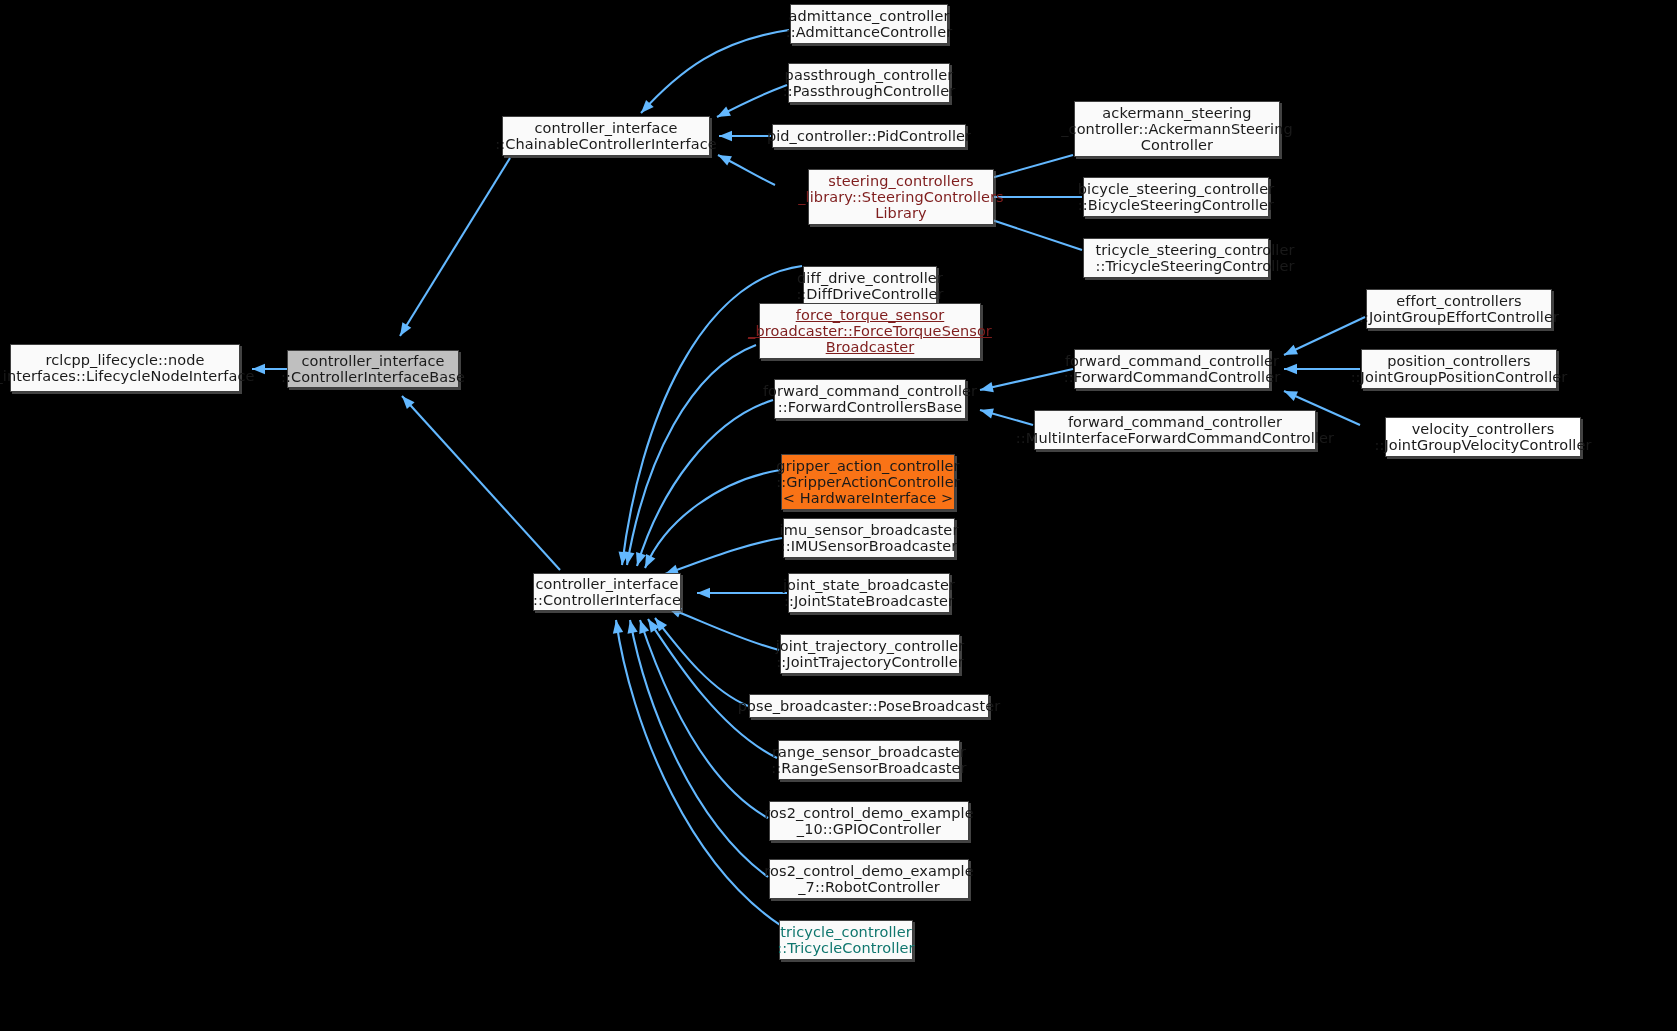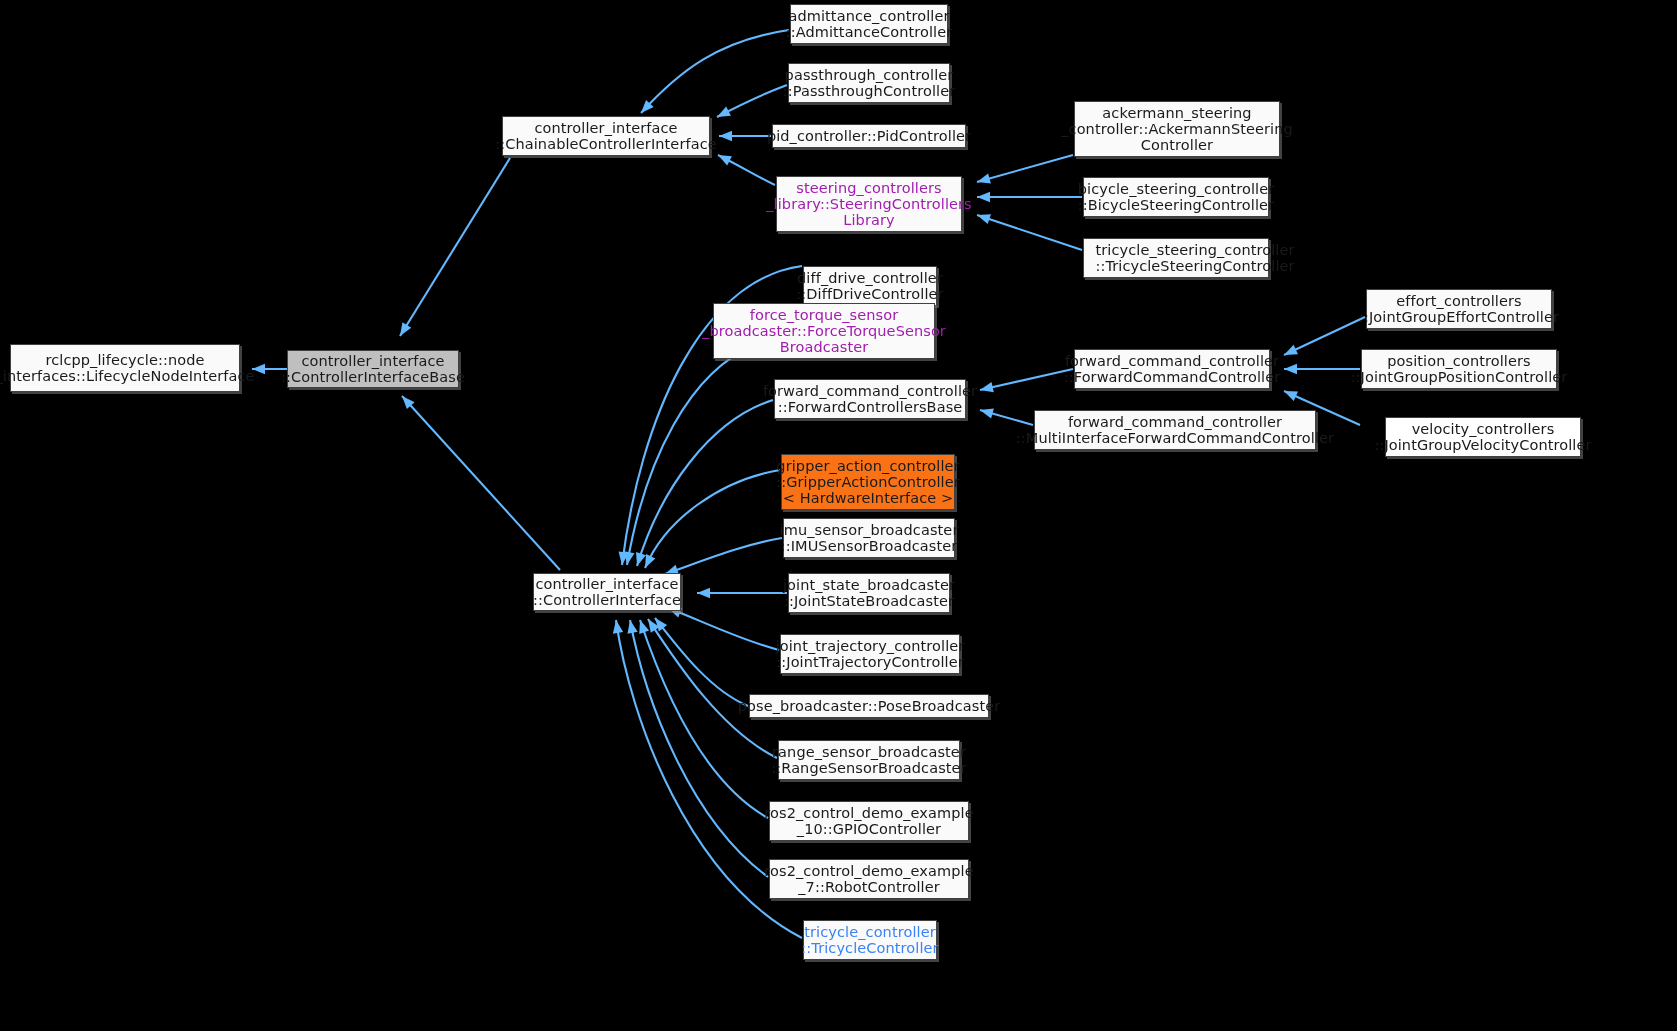--- a/index.html
+++ b/index.html
@@ -167,33 +167,33 @@
 ::ControllerInterfaceBase</div>
       <div class="node" style="left: 502px; top: 116px; width: 208px; height: 40px; background: rgb(250, 250, 250); border-color: rgb(64, 64, 64); color: rgb(26, 26, 26);">controller_interface
 ::ChainableControllerInterface</div>
       <div class="node" style="left: 533px; top: 573px; width: 148px; height: 38px; background: rgb(250, 250, 250); border-color: rgb(64, 64, 64); color: rgb(26, 26, 26);">controller_interface
 ::ControllerInterface</div>
       <div class="node" style="left: 790px; top: 4px; width: 158px; height: 40px; background: rgb(250, 250, 250); border-color: rgb(64, 64, 64); color: rgb(26, 26, 26);">admittance_controller
 ::AdmittanceController</div>
       <div class="node" style="left: 788px; top: 63px; width: 162px; height: 40px; background: rgb(250, 250, 250); border-color: rgb(64, 64, 64); color: rgb(26, 26, 26);">passthrough_controller
 ::PassthroughController</div>
       <div class="node" style="left: 772px; top: 124px; width: 194px; height: 24px; background: rgb(250, 250, 250); border-color: rgb(64, 64, 64); color: rgb(26, 26, 26);">pid_controller::PidController</div>
-      <div class="node" style="left: 776px; top: 169px; width: 186px; height: 56px; background: rgb(250, 250, 250); border-color: rgb(64, 64, 64); color: #a21caf; margin-top: 7px;">steering_controllers
+      <div class="node" style="left: 808px; top: 169px; width: 186px; height: 56px; background: rgb(250, 250, 250); border-color: rgb(64, 64, 64); color: #7f1d1d;">steering_controllers
 _library::SteeringControllers
 Library</div>
       <div class="node" style="left: 1074px; top: 101px; width: 206px; height: 56px; background: rgb(250, 250, 250); border-color: rgb(64, 64, 64); color: rgb(26, 26, 26);">ackermann_steering
 _controller::AckermannSteering
 Controller</div>
       <div class="node" style="left: 1083px; top: 177px; width: 186px; height: 40px; background: rgb(250, 250, 250); border-color: rgb(64, 64, 64); color: rgb(26, 26, 26);">bicycle_steering_controller
 ::BicycleSteeringController</div>
       <div class="node" style="left: 1083px; top: 238px; width: 186px; height: 40px; background: rgb(250, 250, 250); border-color: rgb(64, 64, 64); color: rgb(26, 26, 26); padding-left: 44px;">tricycle_steering_controller
 ::TricycleSteeringController</div>
       <div class="node" style="left: 803px; top: 243px; width: 134px; height: 40px; background: rgb(250, 250, 250); border-color: rgb(64, 64, 64); color: rgb(26, 26, 26); margin-top: 23px;">diff_drive_controller
 ::DiffDriveController</div>
-      <div class="node" style="left: 713px; top: 303px; width: 222px; height: 56px; background: rgb(250, 250, 250); border-color: rgb(64, 64, 64); color: #a21caf;">force_torque_sensor
+      <div class="node" style="left: 759px; top: 303px; width: 222px; height: 56px; background: rgb(250, 250, 250); border-color: rgb(64, 64, 64); color: #7f1d1d; text-decoration: underline;">force_torque_sensor
 _broadcaster::ForceTorqueSensor
 Broadcaster</div>
       <div class="node" style="left: 774px; top: 379px; width: 192px; height: 40px; background: rgb(250, 250, 250); border-color: rgb(64, 64, 64); color: rgb(26, 26, 26);">forward_command_controller
 ::ForwardControllersBase</div>
       <div class="node" style="left: 1074px; top: 349px; width: 196px; height: 40px; background: rgb(250, 250, 250); border-color: rgb(64, 64, 64); color: rgb(26, 26, 26);">forward_command_controller
 ::ForwardCommandController</div>
       <div class="node" style="left: 1034px; top: 410px; width: 282px; height: 40px; background: rgb(250, 250, 250); border-color: rgb(64, 64, 64); color: rgb(26, 26, 26);">forward_command_controller
 ::MultiInterfaceForwardCommandController</div>
       <div class="node" style="left: 1366px; top: 289px; width: 186px; height: 40px; background: rgb(250, 250, 250); border-color: rgb(64, 64, 64); color: rgb(26, 26, 26);">effort_controllers
 ::JointGroupEffortController</div>
@@ -210,16 +210,16 @@
 ::JointStateBroadcaster</div>
       <div class="node" style="left: 780px; top: 634px; width: 180px; height: 40px; background: rgb(250, 250, 250); border-color: rgb(64, 64, 64); color: rgb(26, 26, 26);">joint_trajectory_controller
 ::JointTrajectoryController</div>
       <div class="node" style="left: 749px; top: 694px; width: 240px; height: 24px; background: rgb(250, 250, 250); border-color: rgb(64, 64, 64); color: rgb(26, 26, 26);">pose_broadcaster::PoseBroadcaster</div>
       <div class="node" style="left: 778px; top: 740px; width: 182px; height: 40px; background: rgb(250, 250, 250); border-color: rgb(64, 64, 64); color: rgb(26, 26, 26);">range_sensor_broadcaster
 ::RangeSensorBroadcaster</div>
       <div class="node" style="left: 769px; top: 801px; width: 200px; height: 40px; background: rgb(250, 250, 250); border-color: rgb(64, 64, 64); color: rgb(26, 26, 26);">ros2_control_demo_example
 _10::GPIOController</div>
       <div class="node" style="left: 769px; top: 859px; width: 200px; height: 40px; background: rgb(250, 250, 250); border-color: rgb(64, 64, 64); color: rgb(26, 26, 26);">ros2_control_demo_example
 _7::RobotController</div>
-      <div class="node" style="left: 803px; top: 920px; width: 134px; height: 40px; background: rgb(250, 250, 250); border-color: rgb(64, 64, 64); color: #3b82f6;">tricycle_controller
+      <div class="node" style="left: 779px; top: 920px; width: 134px; height: 40px; background: rgb(250, 250, 250); border-color: rgb(64, 64, 64); color: #0f766e;">tricycle_controller
 ::TricycleController</div>
     </div>
 </div>
 
 </body></html>

